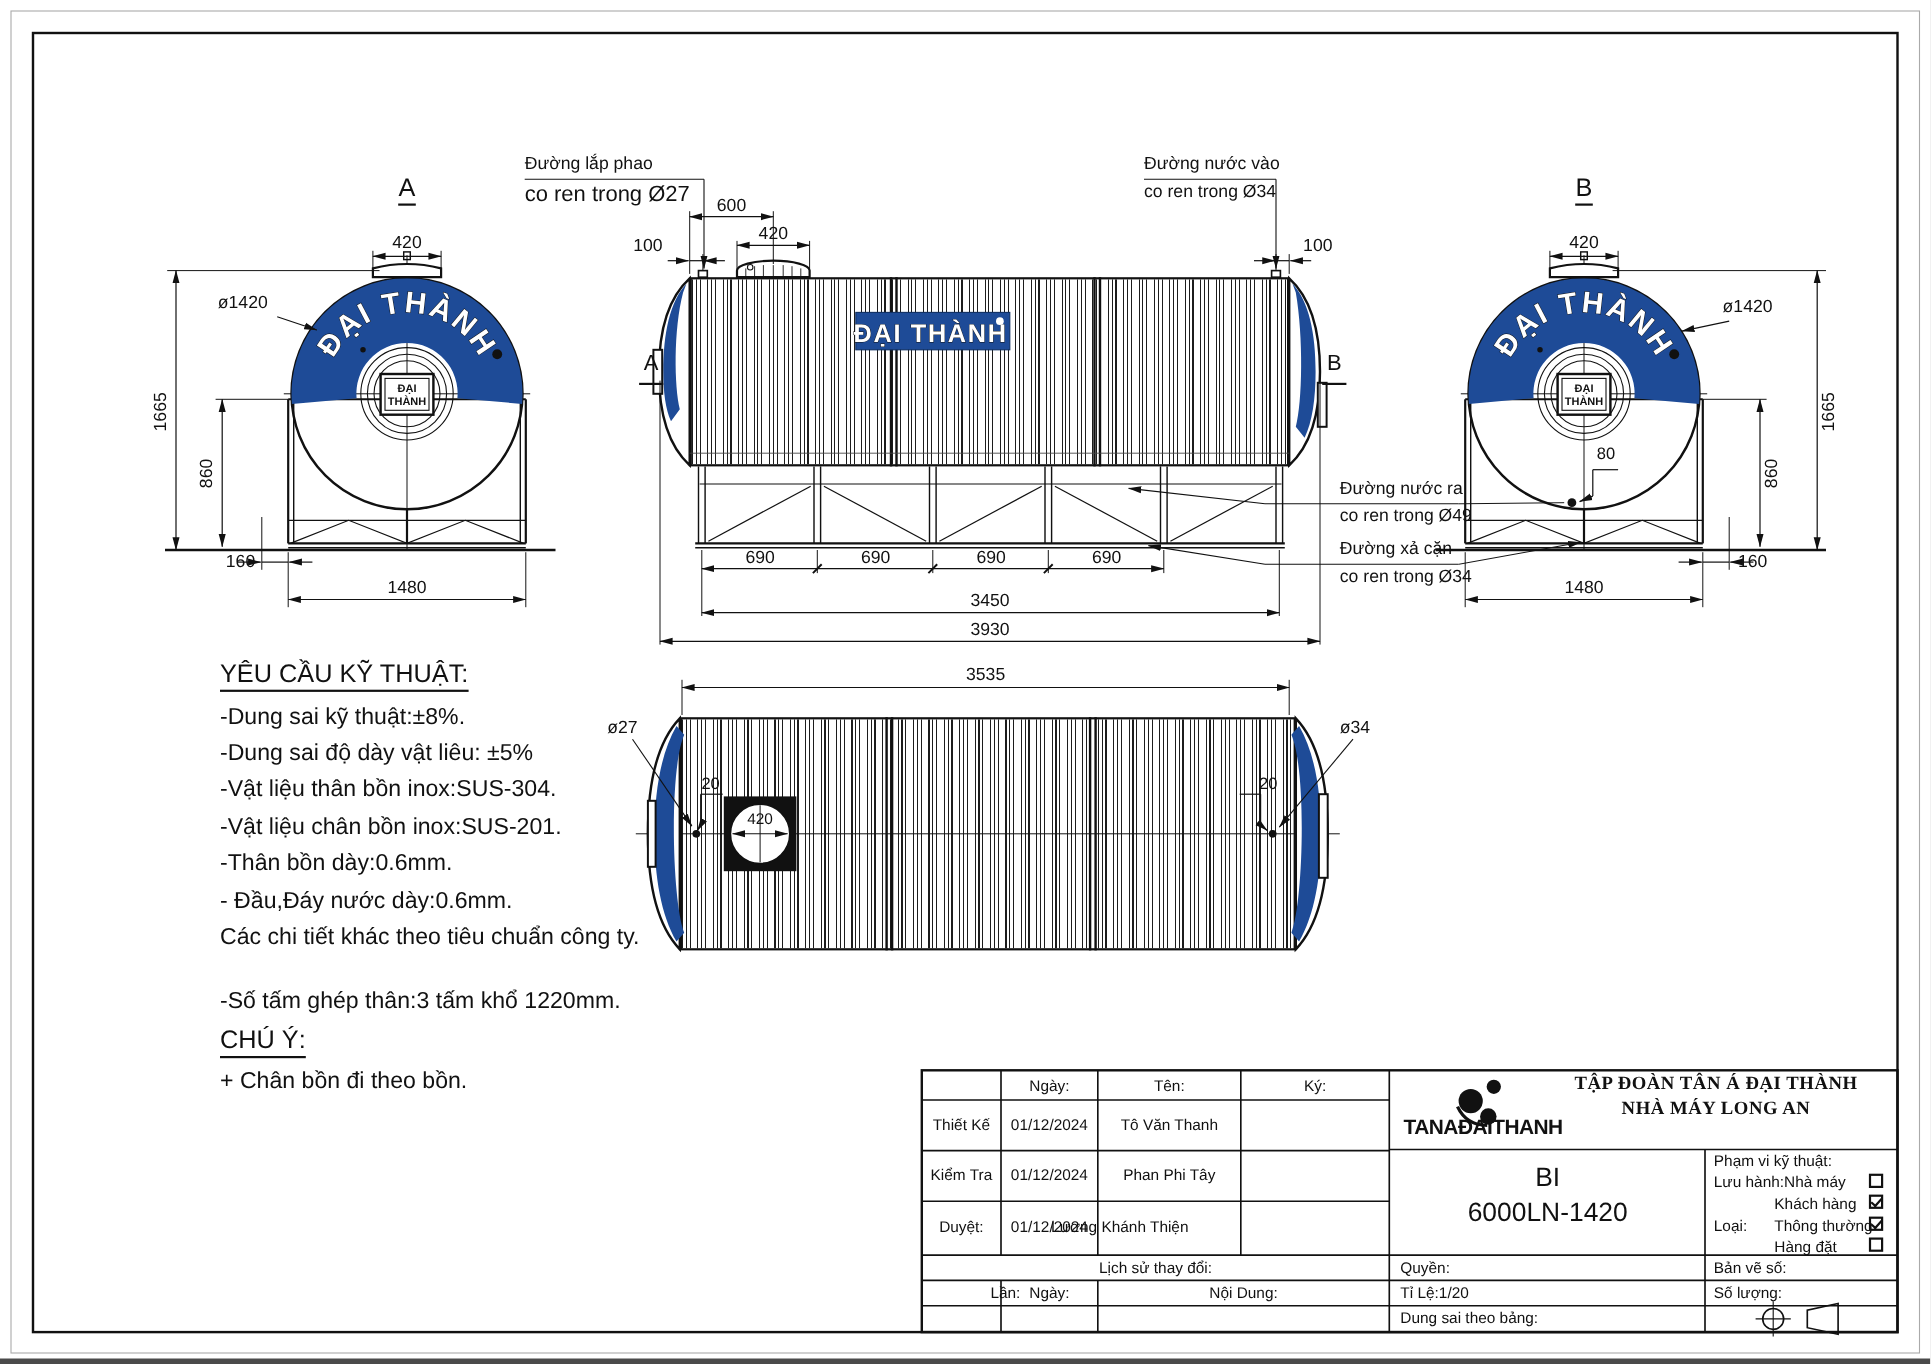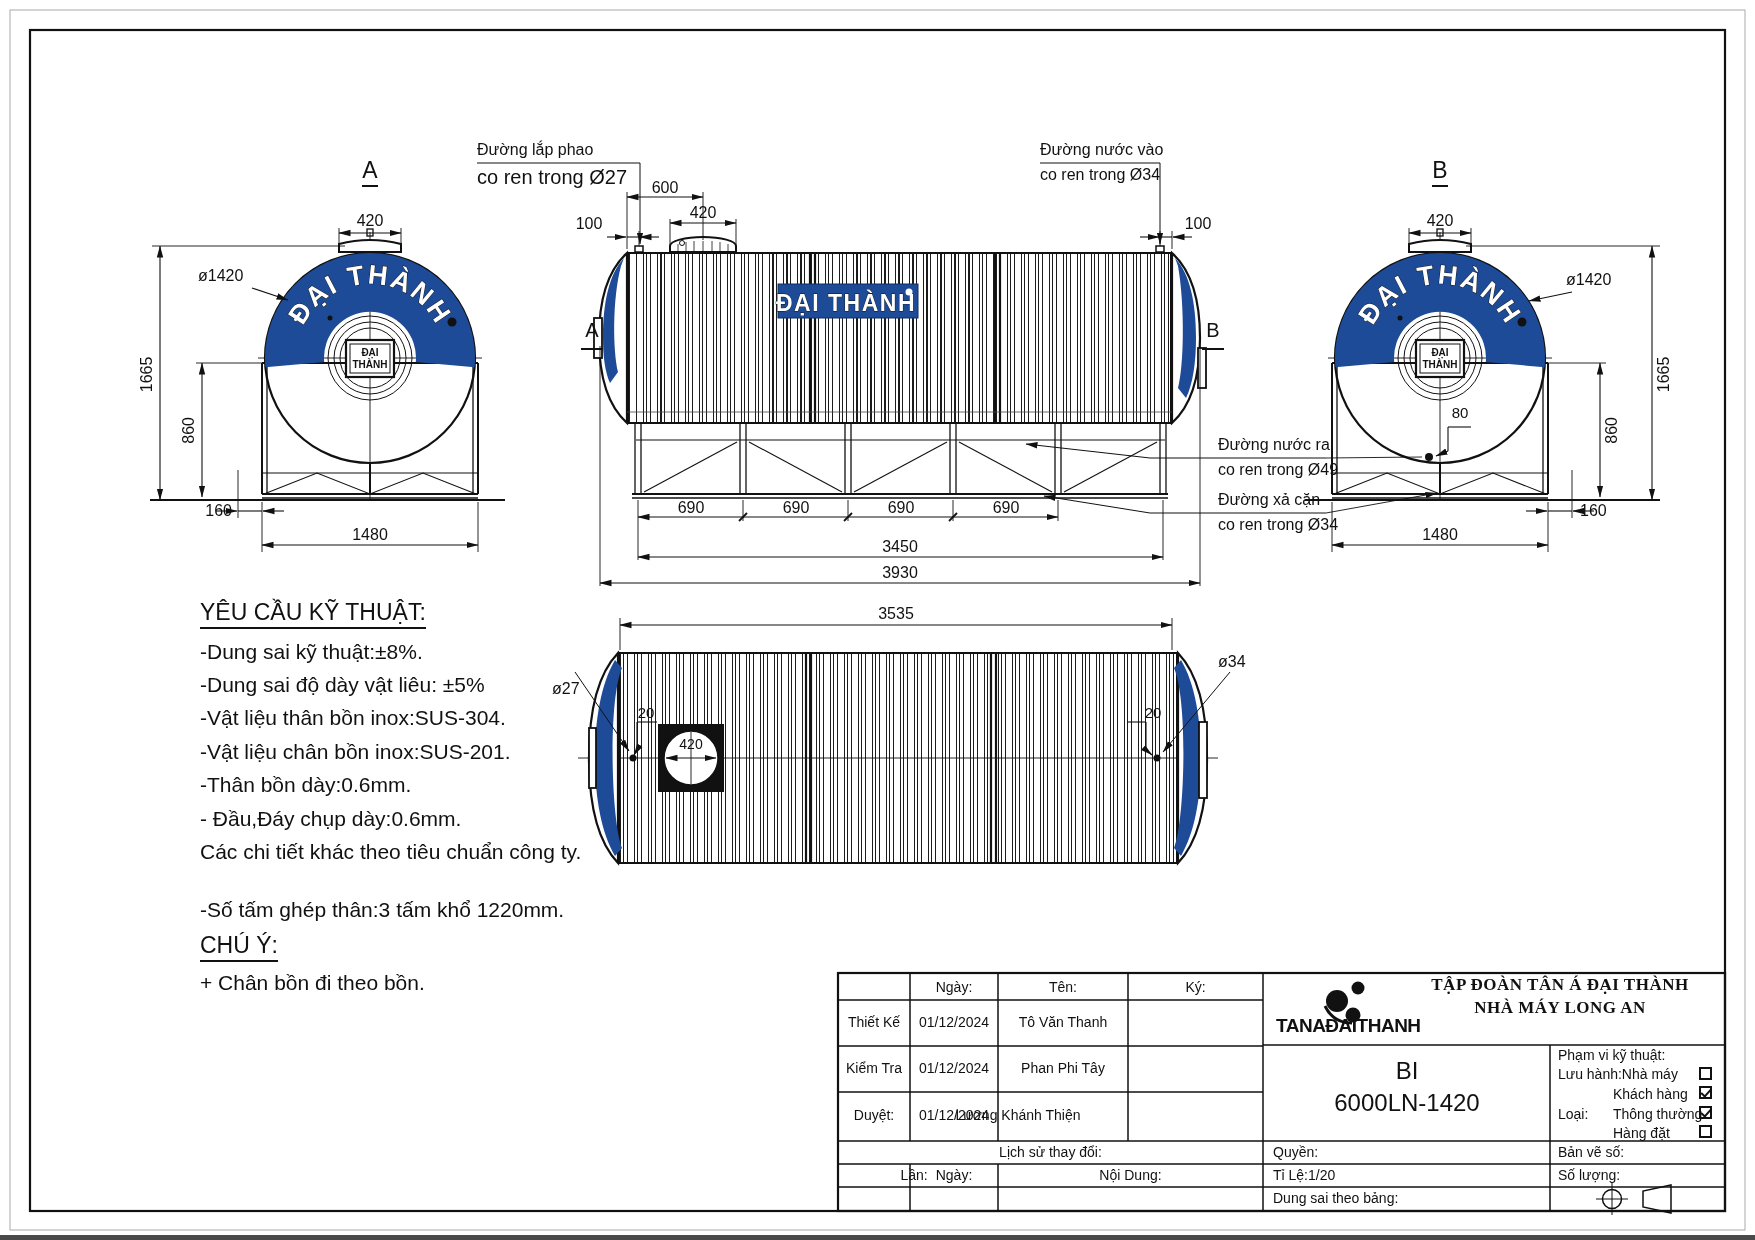--- a/index.html
+++ b/index.html
@@ -388,33 +388,33 @@
   <div class="t" style="left:477px;top:142px;font-size:16px;">Đường lắp phao</div>
   <div class="t" style="left:477px;top:167px;font-size:20px;">co ren trong Ø27</div>
   <div class="t" style="left:1040px;top:142px;font-size:16px;">Đường nước vào</div>
   <div class="t" style="left:1040px;top:167px;font-size:16px;">co ren trong Ø34</div>
   <div class="t" style="left:1218px;top:437px;font-size:16px;">Đường nước ra</div>
   <div class="t" style="left:1218px;top:462px;font-size:16px;">co ren trong Ø49</div>
   <div class="t" style="left:1218px;top:492px;font-size:16px;">Đường xả cặn</div>
   <div class="t" style="left:1218px;top:517px;font-size:16px;">co ren trong Ø34</div>
 
   <div class="t c d" style="left:866px;top:606px;width:60px;">3535</div>
-  <div class="t d" style="left:552px;top:654px;margin-top:27px;">ø27</div>
+  <div class="t d" style="left:552px;top:654px;">ø27</div>
   <div class="t d" style="left:1218px;top:654px;">ø34</div>
   <div class="t c d15" style="left:633px;top:705px;width:26px;">20</div>
   <div class="t c d15" style="left:1140px;top:705px;width:26px;">20</div>
   <div class="t c" style="left:671px;top:737px;width:40px;font-size:14px;">420</div>
 
   <div class="t" style="left:200px;top:600px;font-size:23px;"><span class="ul">YÊU CẦU KỸ THUẬT:</span></div>
   <div class="t note" style="left:200px;top:641px;">-Dung sai kỹ thuật:±8%.</div>
   <div class="t note" style="left:200px;top:674px;">-Dung sai độ dày vật liêu: ±5%</div>
   <div class="t note" style="left:200px;top:707px;">-Vật liệu thân bồn inox:SUS-304.</div>
   <div class="t note" style="left:200px;top:741px;">-Vật liệu chân bồn inox:SUS-201.</div>
   <div class="t note" style="left:200px;top:774px;">-Thân bồn dày:0.6mm.</div>
-  <div class="t note" style="left:200px;top:808px;">- Đầu,Đáy chụp dày:0.6mm.</div>
+  <div class="t note" style="left:200px;top:808px;">- Đầu,Đáy nước dày:0.6mm.</div>
   <div class="t note" style="left:200px;top:841px;">Các chi tiết khác theo tiêu chuẩn công ty.</div>
   <div class="t note" style="left:200px;top:899px;">-Số tấm ghép thân:3 tấm khổ 1220mm.</div>
   <div class="t" style="left:200px;top:933px;font-size:23px;"><span class="ul">CHÚ Ý:</span></div>
   <div class="t note" style="left:200px;top:972px;">+ Chân bồn đi theo bồn.</div>
 
   <div class="t c tb" style="left:912px;top:980px;width:84px;">Ngày:</div>
   <div class="t c tb" style="left:1000px;top:980px;width:126px;">Tên:</div>
   <div class="t c tb" style="left:1130px;top:980px;width:131px;">Ký:</div>
 
   <div class="t c tb" style="left:840px;top:1015px;width:68px;">Thiết Kế</div>

